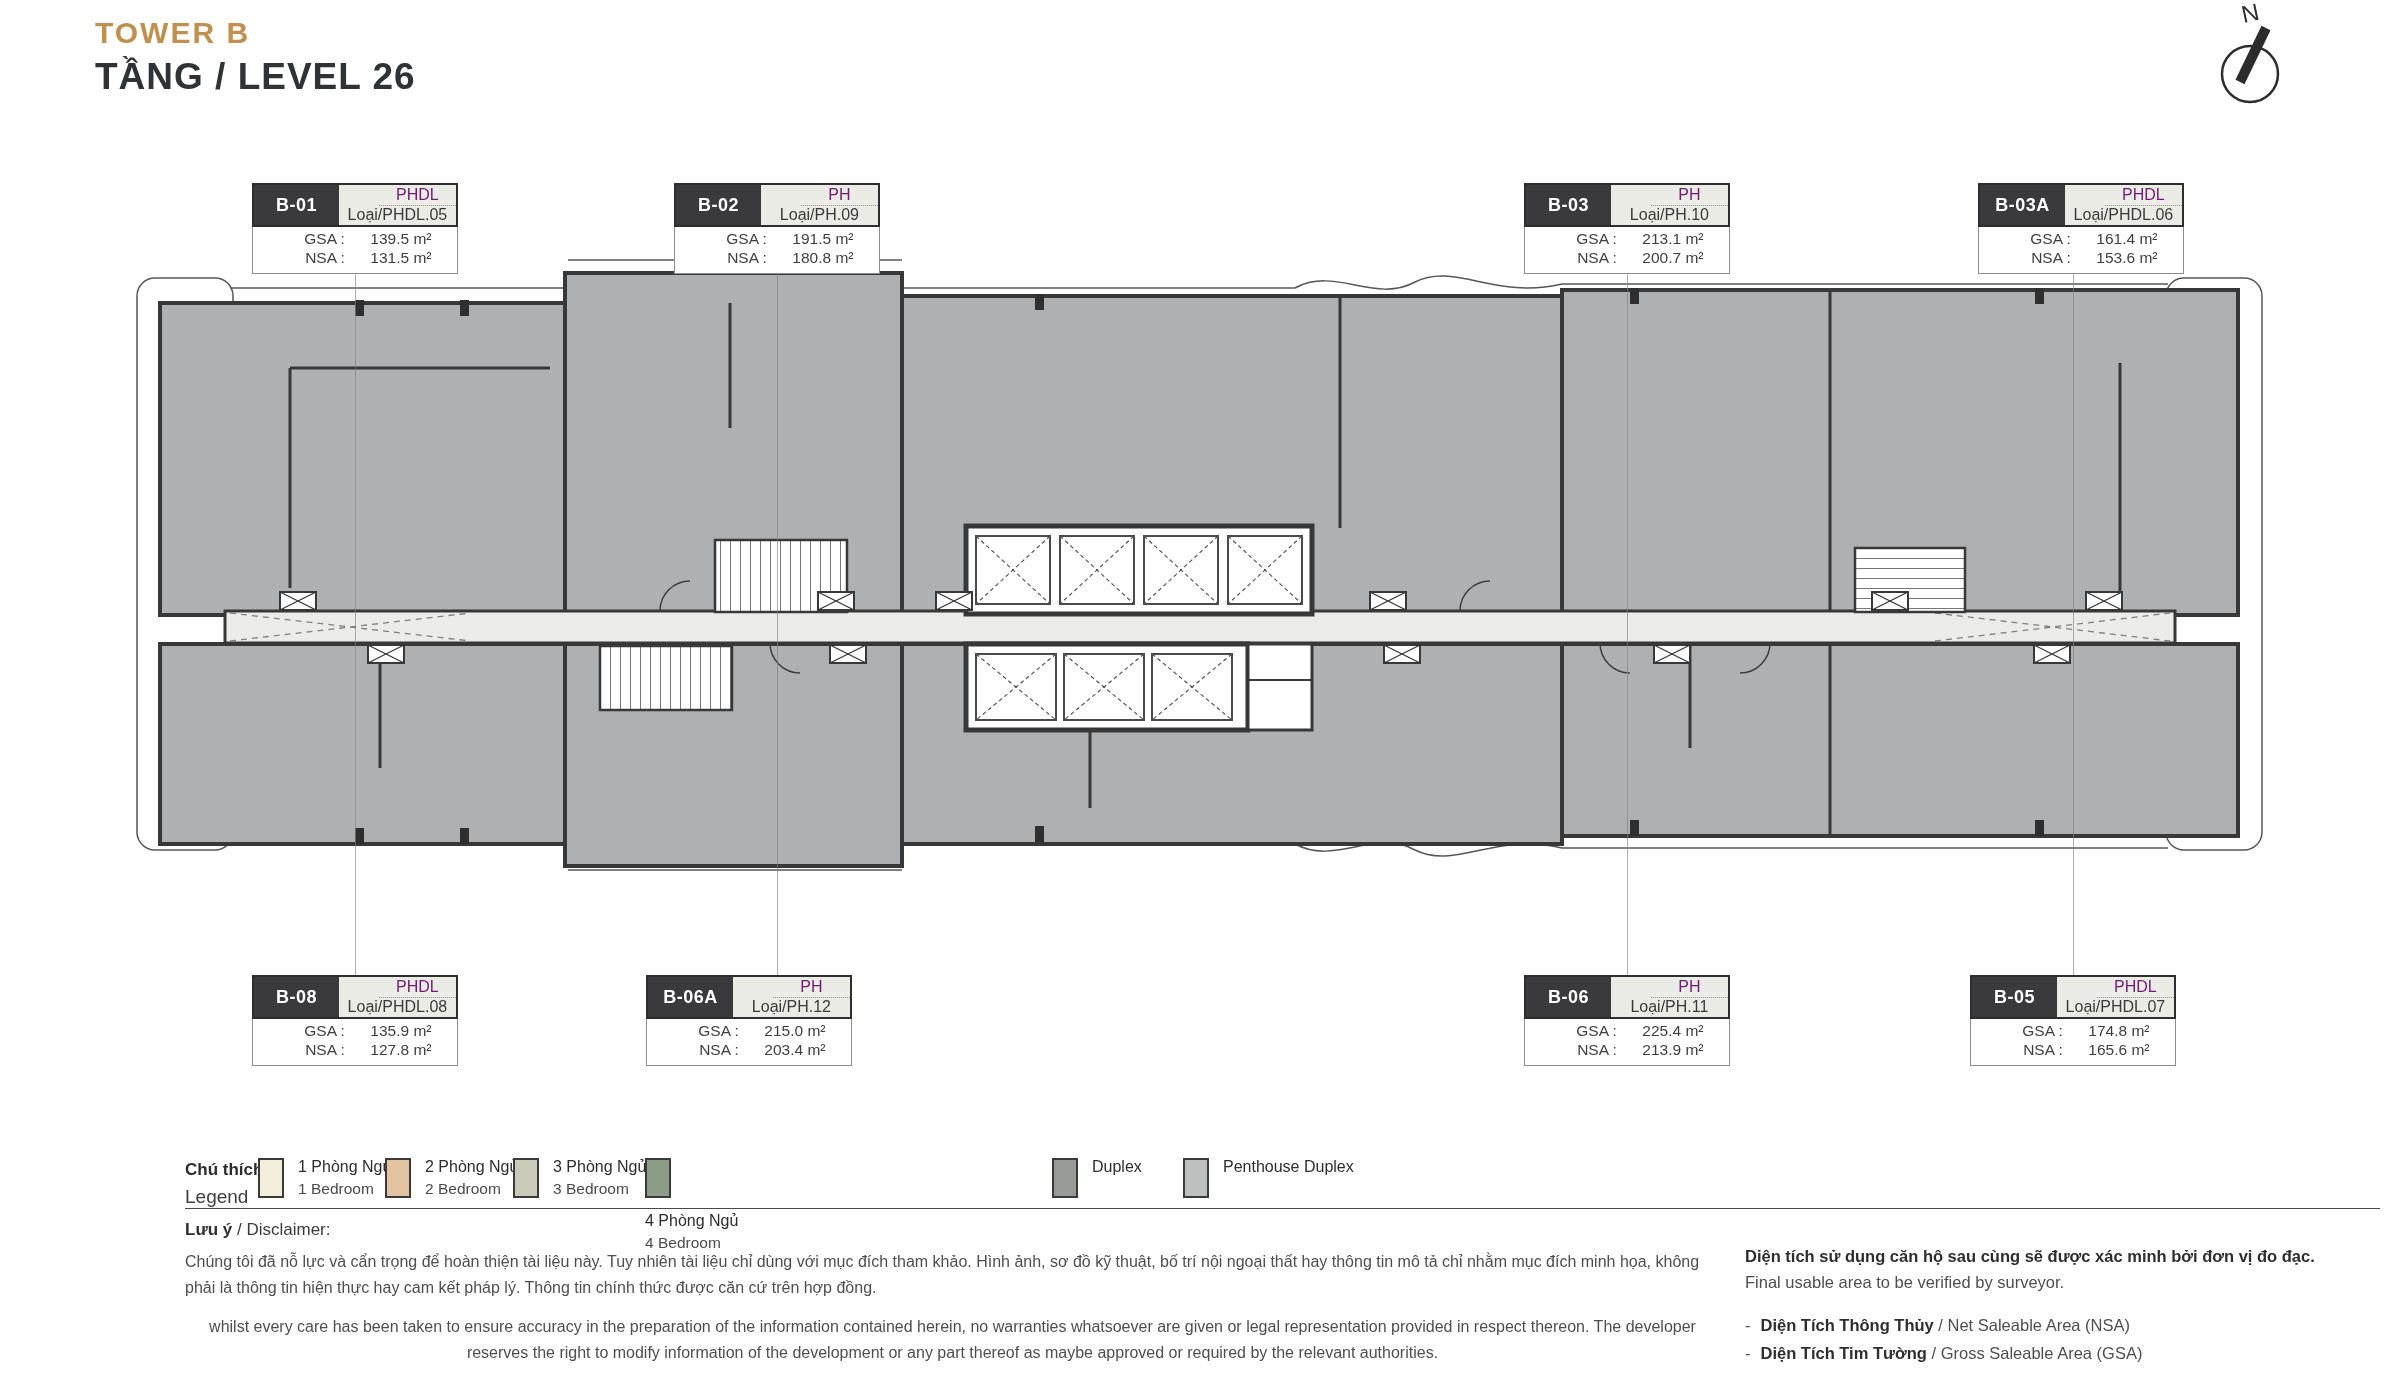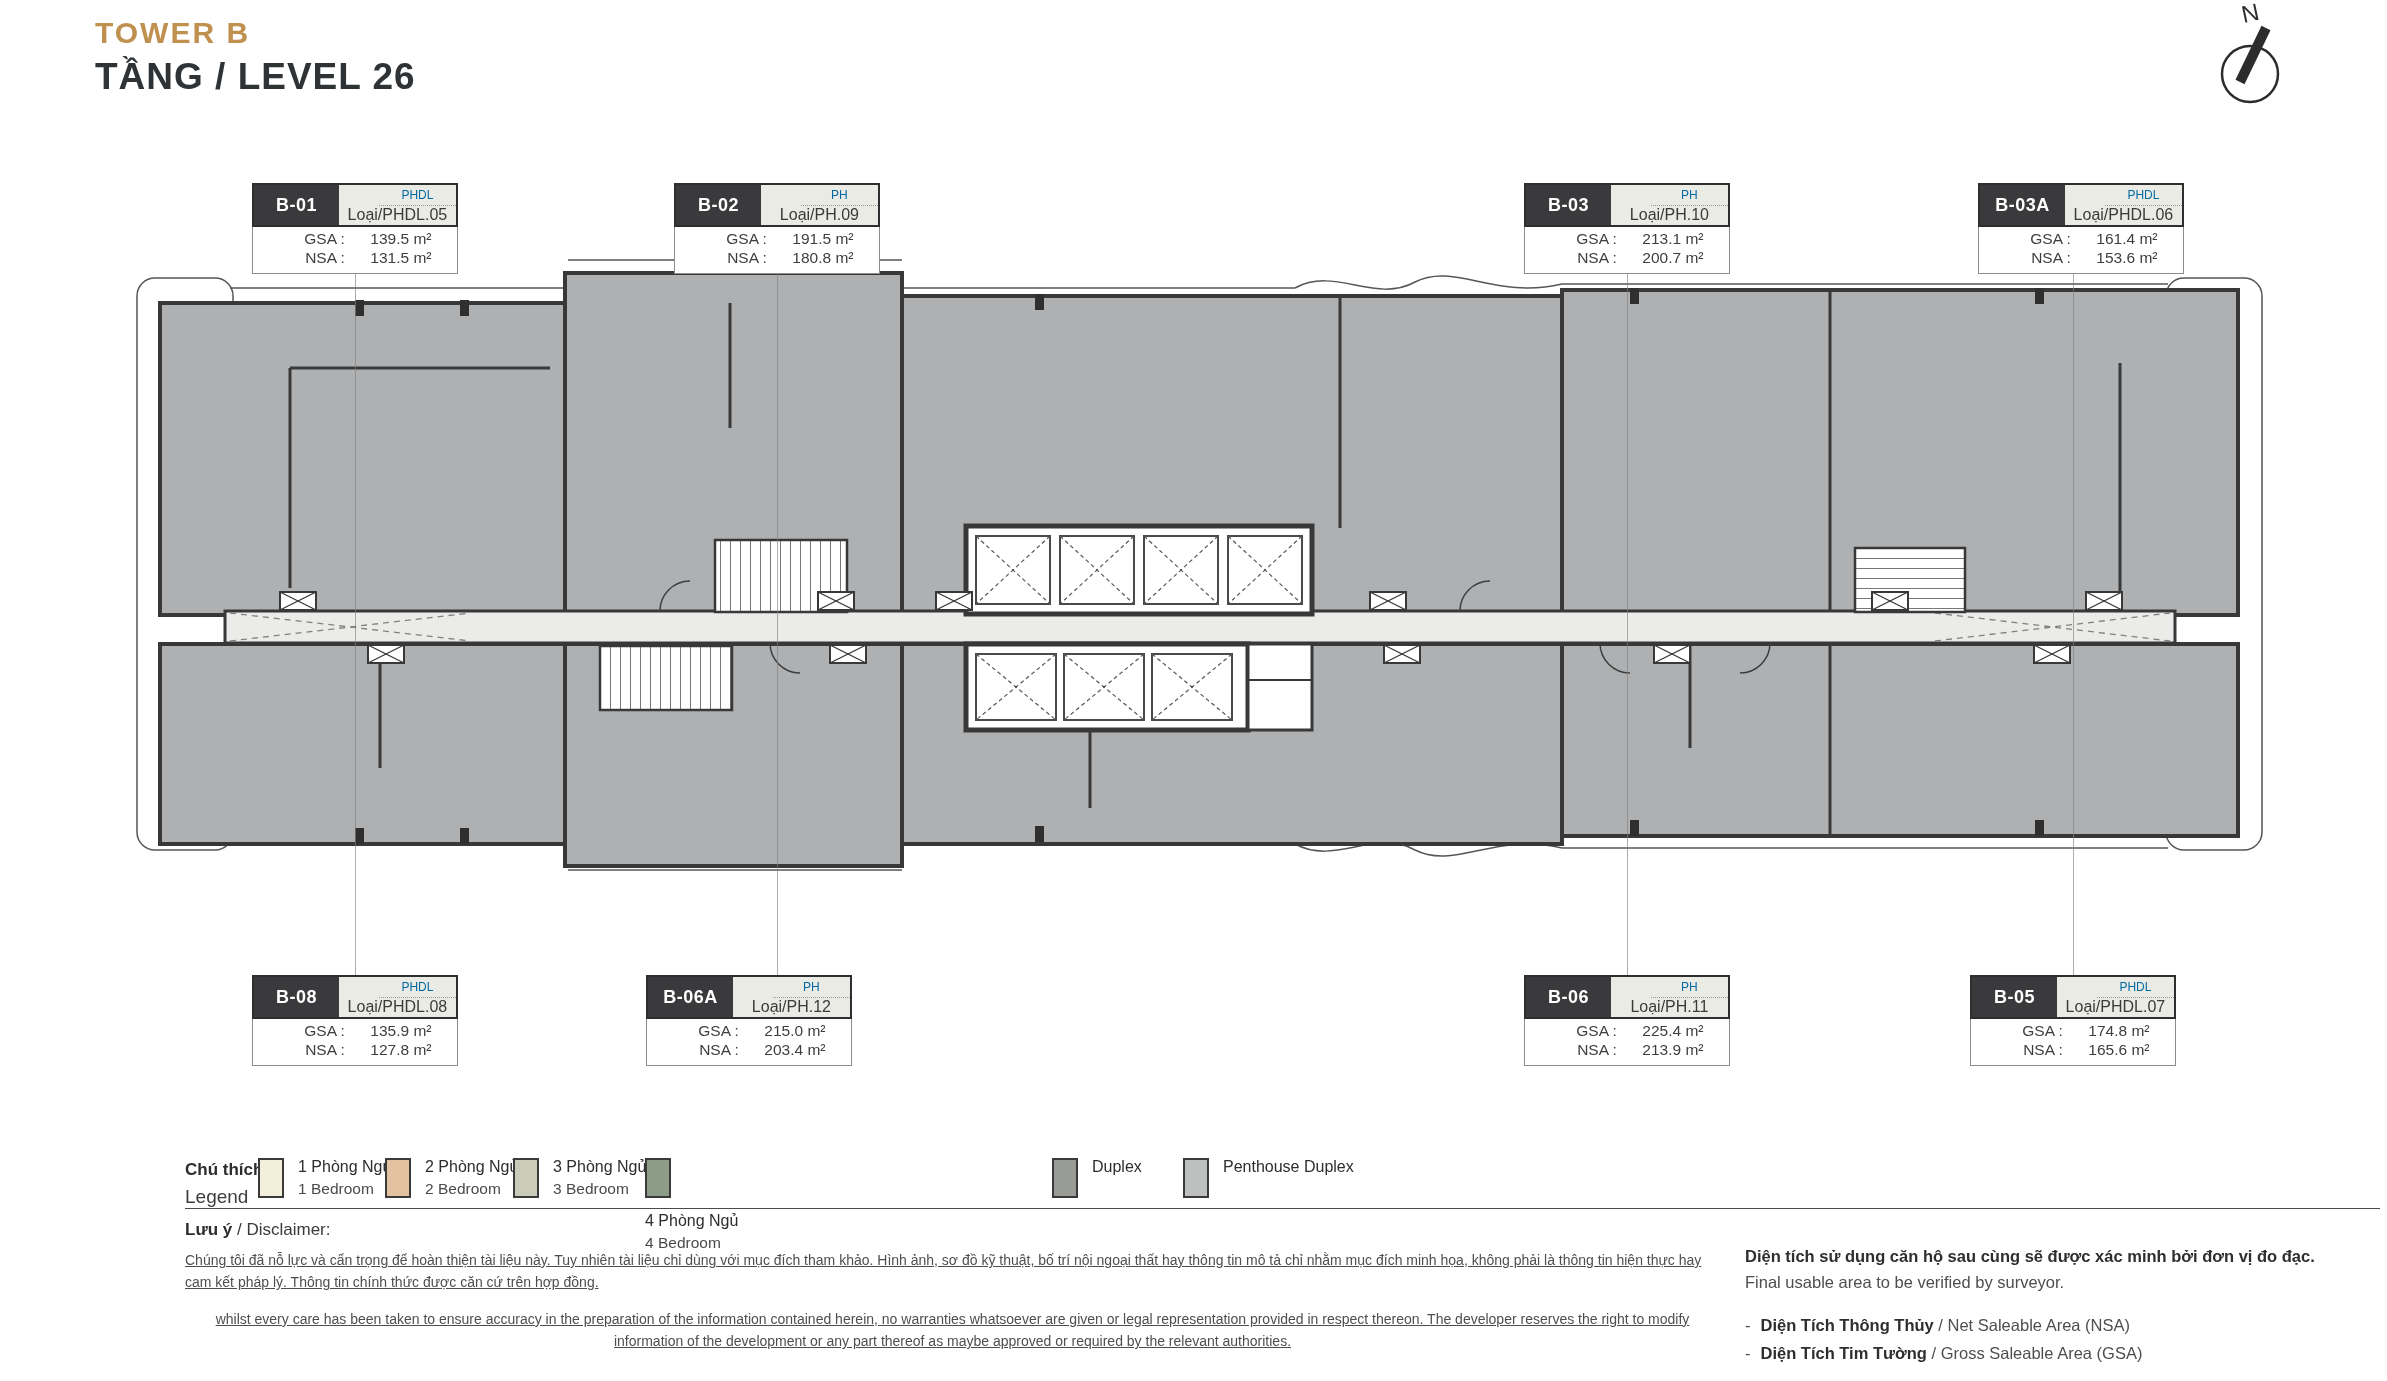--- a/index.html
+++ b/index.html
@@ -22,21 +22,21 @@
 
   
   .leader { position:absolute; width:1px; top:267px; height:708px; background:rgba(130,130,130,.65); }
 
   
   .unit-box { position:absolute; width:206px; }
   .ub-row1 { display:flex; height:44px; border:2px solid #2e2e2e; background:#EBEBE5; }
   .ub-code { width:42%; background:#3A3A3C; color:#ffffff; display:flex; align-items:center; justify-content:center;
              font-size:18px; font-weight:bold; letter-spacing:.5px; }
   .ub-type { flex:1; display:flex; flex-direction:column; }
-  .ub-type-top { flex:1; display:flex; align-items:center; justify-content:center; font-size:12px; color:#0369a1;
+  .ub-type-top { flex:1; display:flex; align-items:center; justify-content:center; font-size:16px; color:#701a75;
                  border-bottom:1px dotted #979797;margin-left:40px; }
   .ub-type-bottom { flex:1; display:flex; align-items:center; justify-content:center; font-size:16px; color:#3A3A3A; }
   .ub-row2 { border:1px solid #8d8d8d; border-top:none; background:#ffffff; padding:2px 0 6px 0; }
   .ub-line { display:flex; height:19px; align-items:center; font-size:15.5px; color:#3E3E3E; }
   .ub-lbl { width:45%; text-align:right; }
   .ub-val { flex:1; text-align:center; }
 
   
   .legend-title { position:absolute; left:185px; top:1160px; }
   .legend-title .vi { font-size:17px; font-weight:bold; color:#2D2D2D; }
@@ -45,21 +45,21 @@
   .legend-swatch { width:26px; height:40px; border:2px solid #3A3A3A; }
   .legend-text .vi { font-size:16px; color:#2D2D2D; font-weight:500; }
   .legend-text .en { font-size:15.5px; color:#4A4A4A; margin-top:4px; }
 
   .divider { position:absolute; left:185px; top:1208px; width:2195px; height:0; border-top:1.5px solid #4a4a4a; }
 
   
   .disc { position:absolute; left:185px; top:1220px; width:1535px; color:#4E4E4E; }
   .disc-title { font-size:17px; color:#3A3A3A; }
   .disc-title .b { font-weight:bold; color:#2E2E2E; }
-  .disc p { font-size:14px; line-height:1.6; margin-top:9px;text-decoration:underline; }
+  .disc p { font-size:16px; line-height:1.6; margin-top:9px; }
   .disc p + p { margin-top:14px;text-align:center; }
 
   .area-note { position:absolute; left:1745px; top:1243px; width:635px; font-size:16.5px; color:#4E4E4E; line-height:1.6; }
   .area-note .b { font-weight:bold; color:#2E2E2E; }
   .area-note .bullets { margin-top:16px; }
   .area-note .bullet { margin-top:2px; }
   .area-note .bullet .dash { margin-right:10px; }
 </style>
 </head>
 <body>

